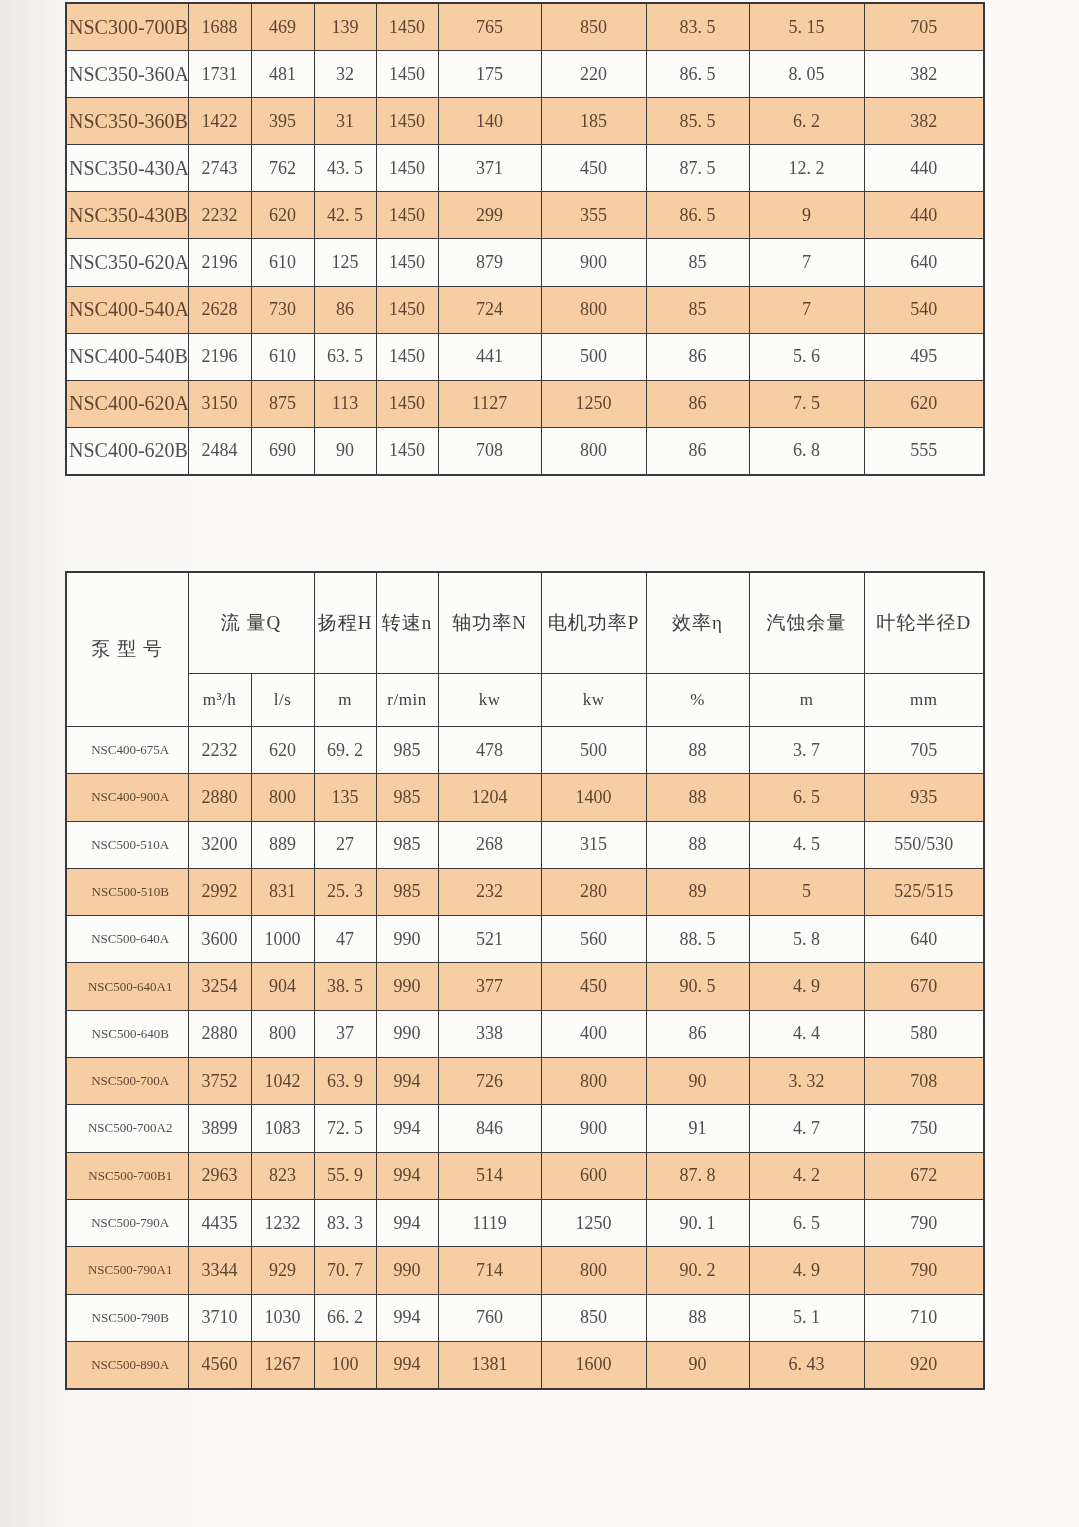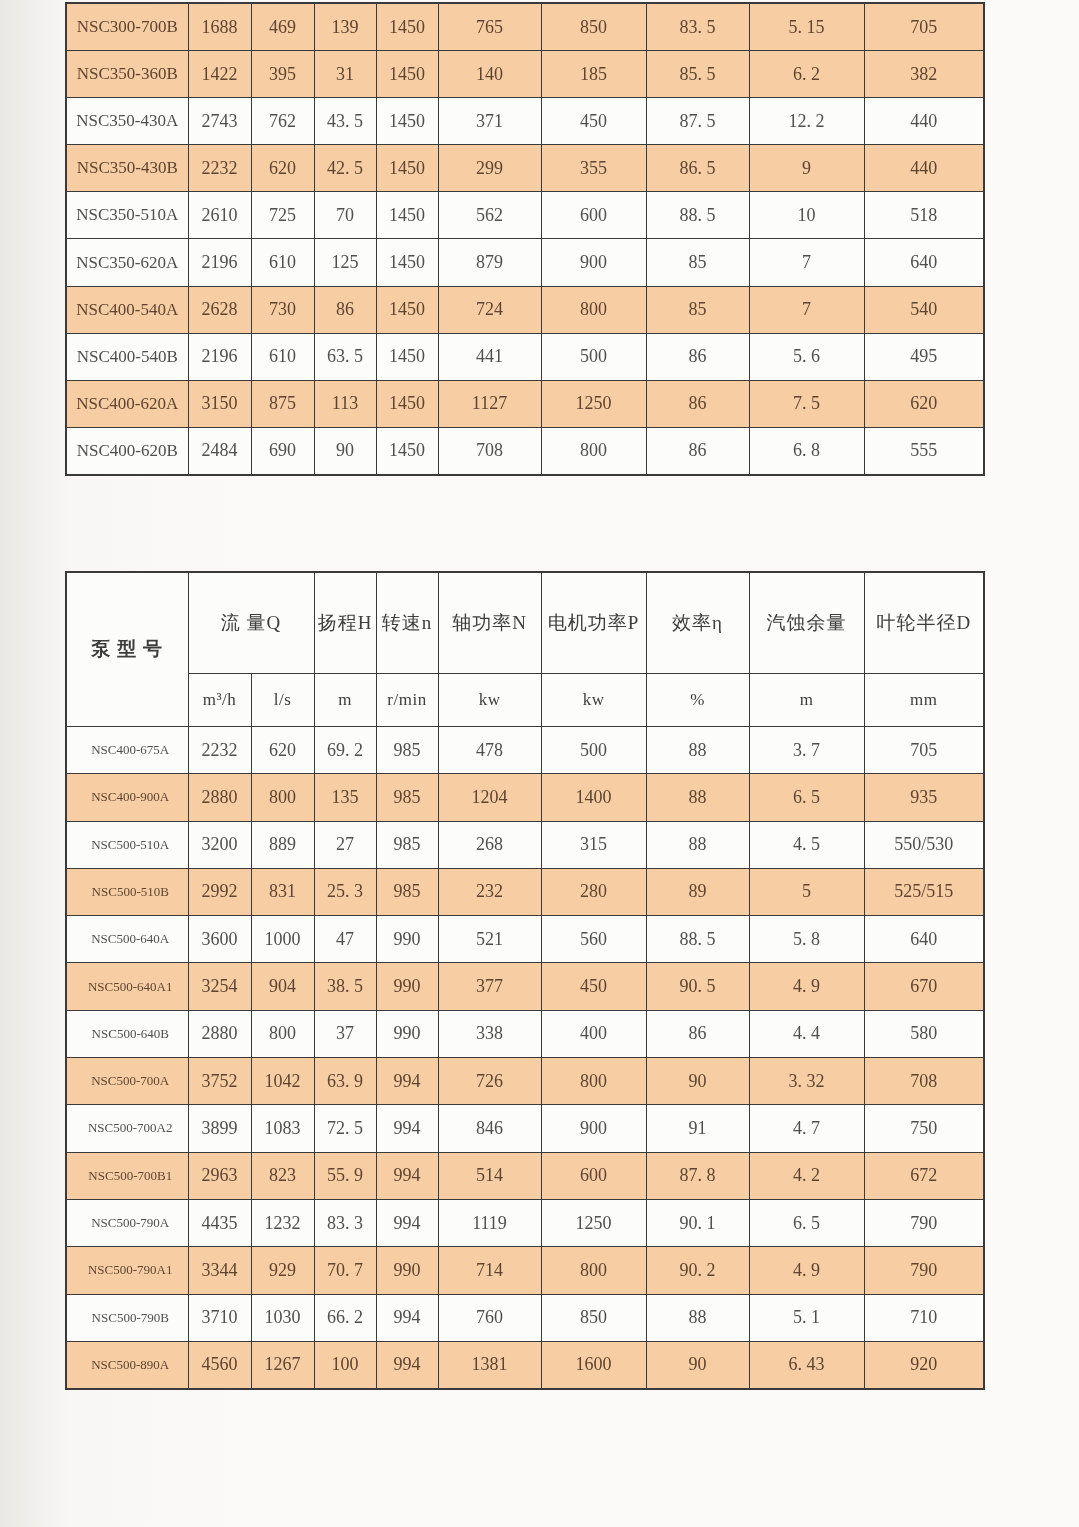--- a/index.html
+++ b/index.html
@@ -23,29 +23,29 @@
     text-align: center;
     vertical-align: middle;
     padding: 0 2px;
     white-space: nowrap;
     overflow: hidden;
     font-weight: normal;
   }
   
   #t1 { margin-top: 2px; }
   #t1 td { height: 46.1px; font-size: 18px; }
-  #t1 td:first-child { font-size: 17px; }
+  #t1 td:first-child { font-size: 20px; }
 
   
   #t2 { margin-top: 95px; }
   #t2 td { height: 46.3px; font-size: 18px; }
   #t2 td:first-child { font-size: 13px; padding-left: 8px; }
   #t2 tr.hdr-main th { height: 100px; font-size: 19px; color: var(--hdr-text); letter-spacing: 1px; }
   #t2 tr.hdr-units th { height: 52px; font-size: 17px; color: var(--hdr-text); letter-spacing: 0.5px; }
-  #t2 th[rowspan] { font-size: 19px; font-weight: bold; }
+  #t2 th[rowspan] { font-size: 19px; }
 
   tr.stripe td { background: var(--stripe-bg); color: var(--stripe-text); }
   tr.plain  td { background: var(--plain-bg);  color: var(--plain-text); }
   tr.hdr-main th, tr.hdr-units th { background: var(--plain-bg); }
 </style>
 </head>
 <body style="--stripe-bg: #f7cda4; --stripe-text: #5f4531; --plain-bg: #fcfcfb; --plain-text: #4f4f4f; --hdr-text: #3d3d3d;">
 
 <div class="page">
 
@@ -68,20 +68,32 @@
           <td>1688</td>
           <td>469</td>
           <td>139</td>
           <td>1450</td>
           <td>765</td>
           <td>850</td>
           <td>83. 5</td>
           <td>5. 15</td>
           <td>705</td>
         </tr>
+        <tr class="plain">
+          <td>NSC350-360A</td>
+          <td>1731</td>
+          <td>481</td>
+          <td>32</td>
+          <td>1450</td>
+          <td>175</td>
+          <td>220</td>
+          <td>86. 5</td>
+          <td>8. 05</td>
+          <td>382</td>
+        </tr>
         <tr class="stripe">
           <td>NSC350-360B</td>
           <td>1422</td>
           <td>395</td>
           <td>31</td>
           <td>1450</td>
           <td>140</td>
           <td>185</td>
           <td>85. 5</td>
           <td>6. 2</td>
@@ -103,32 +115,20 @@
           <td>NSC350-430B</td>
           <td>2232</td>
           <td>620</td>
           <td>42. 5</td>
           <td>1450</td>
           <td>299</td>
           <td>355</td>
           <td>86. 5</td>
           <td>9</td>
           <td>440</td>
-        </tr>
-        <tr class="plain">
-          <td>NSC350-510A</td>
-          <td>2610</td>
-          <td>725</td>
-          <td>70</td>
-          <td>1450</td>
-          <td>562</td>
-          <td>600</td>
-          <td>88. 5</td>
-          <td>10</td>
-          <td>518</td>
         </tr>
         <tr class="plain">
           <td>NSC350-620A</td>
           <td>2196</td>
           <td>610</td>
           <td>125</td>
           <td>1450</td>
           <td>879</td>
           <td>900</td>
           <td>85</td>

